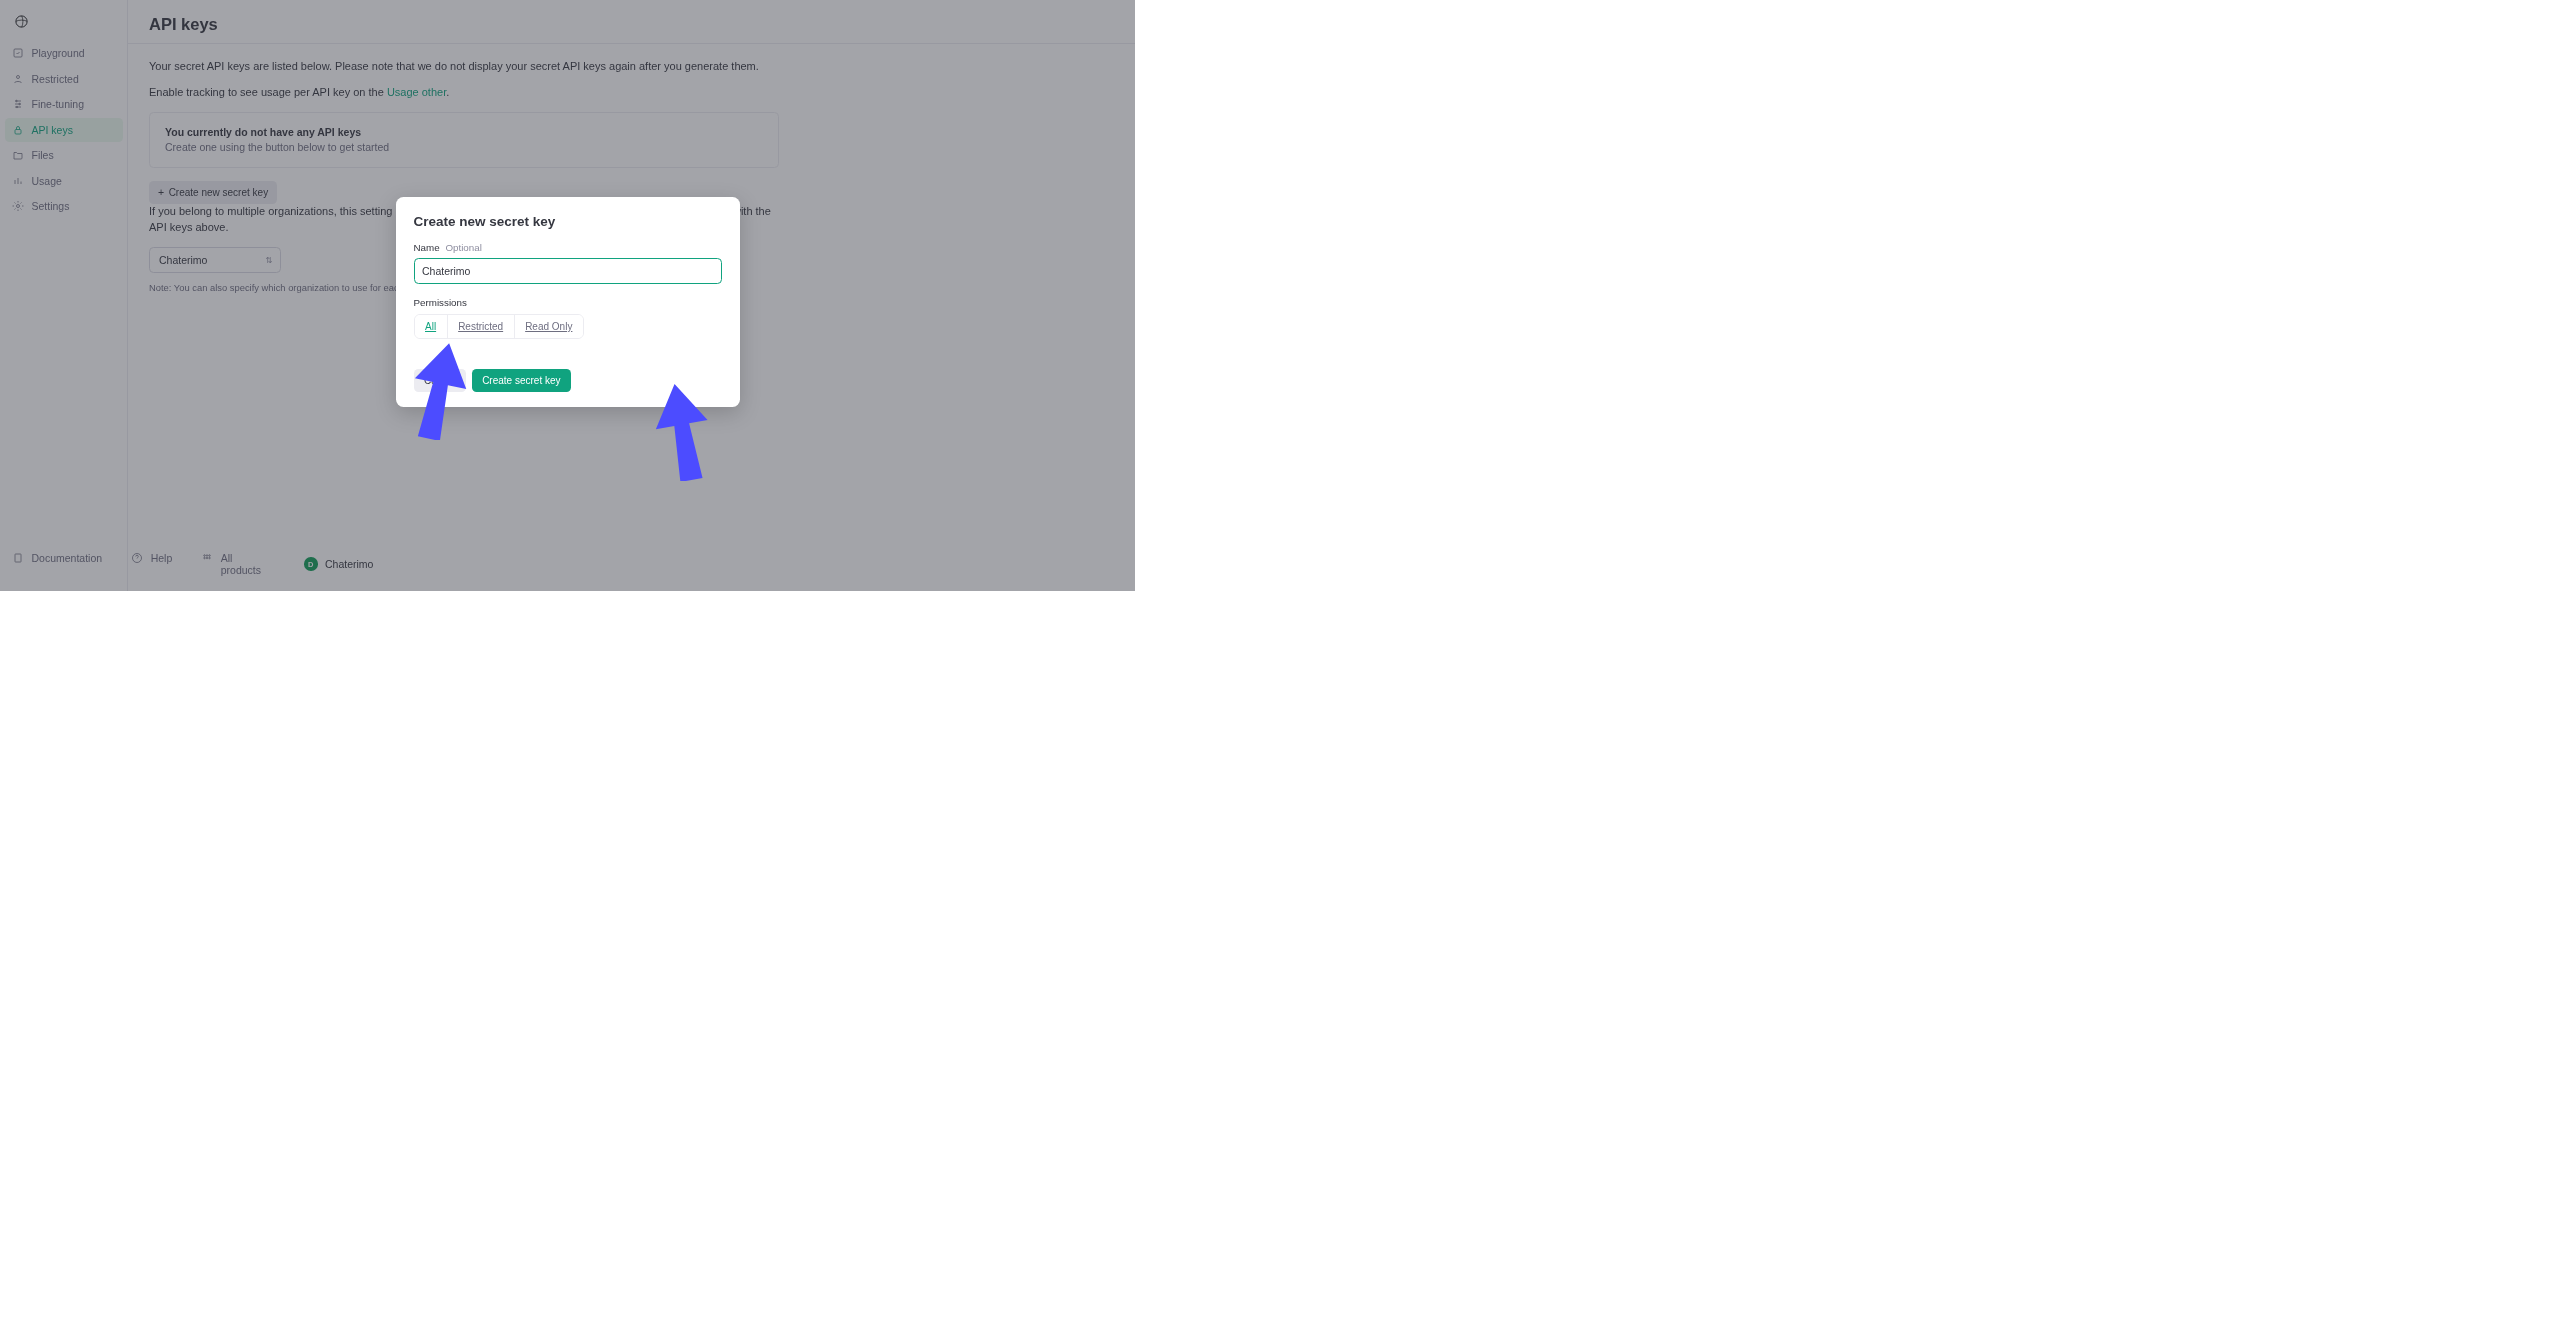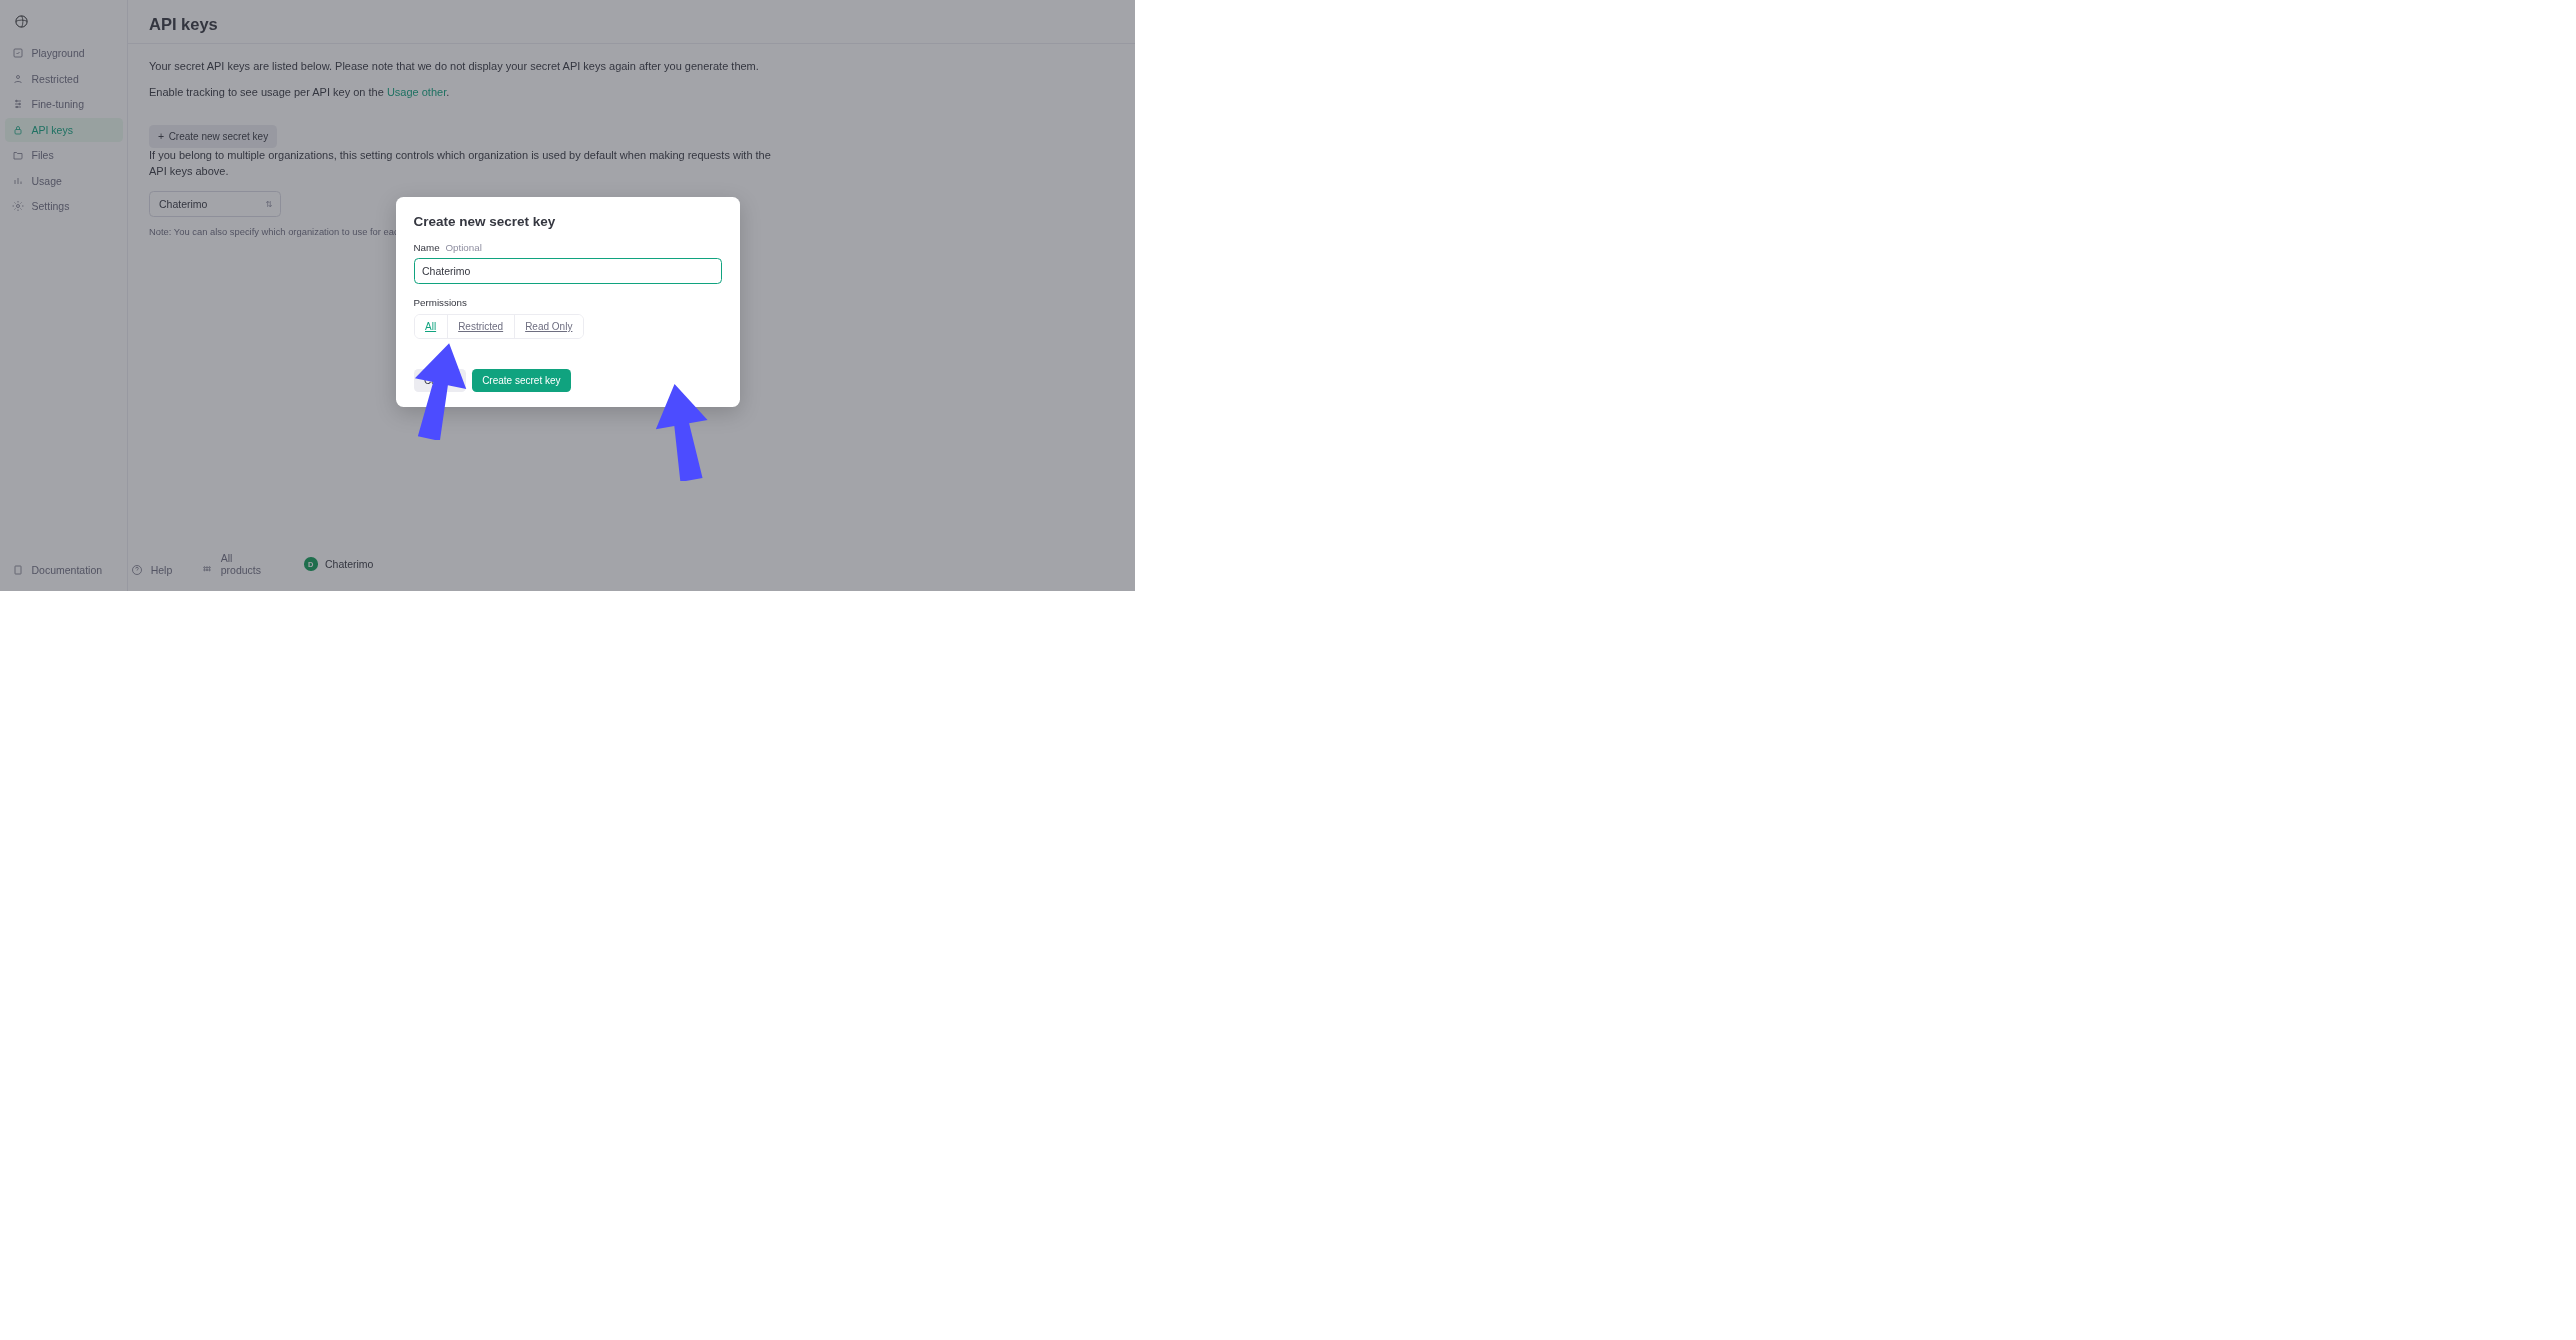--- a/index.html
+++ b/index.html
@@ -18,21 +18,21 @@
   width: 128px;
   border-right: 0.8px solid #ececf1;
   display: flex;
   flex-direction: column;
   padding: 9px 4.5px;
 }
 .logo { padding: 4.5px 9px 10.5px; }
 .logo svg { width: 15px; height: 15px; }
 .nav { display: flex; flex-direction: column; gap: 1.5px; }
 .nav-item {
-  display: flex; align-items: flex-end; gap: 7.5px;
+  display: flex; align-items: flex-start; gap: 7.5px;
   padding: 6px 7.5px;
   border-radius: 4.5px;
   color: #6e6e80;
   cursor: pointer;
   font-size: 10.5px;
 }
 .nav-item.active {
   background: #ebfaef;
   color: #10a37f;
   font-weight: 500;
@@ -273,20 +273,24 @@
 
   <main class="main">
     <h1 class="page-title">API keys</h1>
     <div class="hr"></div>
 
     <p class="body-text">Your secret API keys are listed below. Please note that we do not display your secret API keys again after you generate them.</p>
     <p class="body-text">
       <span>Enable tracking to see usage per API key on the </span><a class="link">Usage other</a><span>.</span>
     </p>
 
+    <div class="empty-box">
+      <div class="title">You currently do not have any API keys</div>
+      <div class="sub">Create one using the button below to get started</div>
+    </div>
 
     <button class="btn">
       <span class="plus">+</span>
       <span>Create new secret key</span>
     </button>
 
     <p class="body-text">If you belong to multiple organizations, this setting controls which organization is used by default when making requests with the API keys above.</p>
     <div class="select">
       <span>Chaterimo</span>
     </div>

